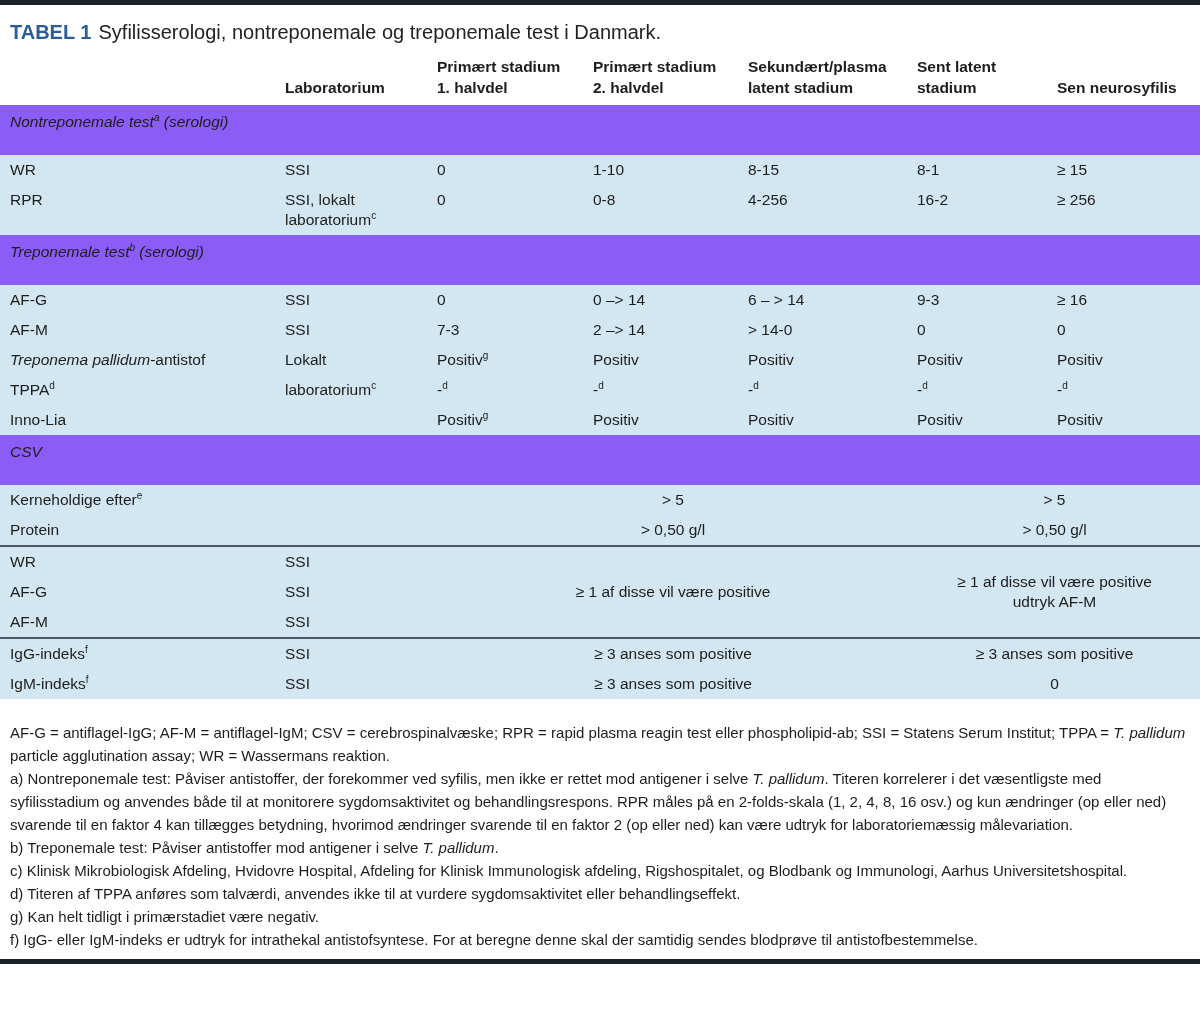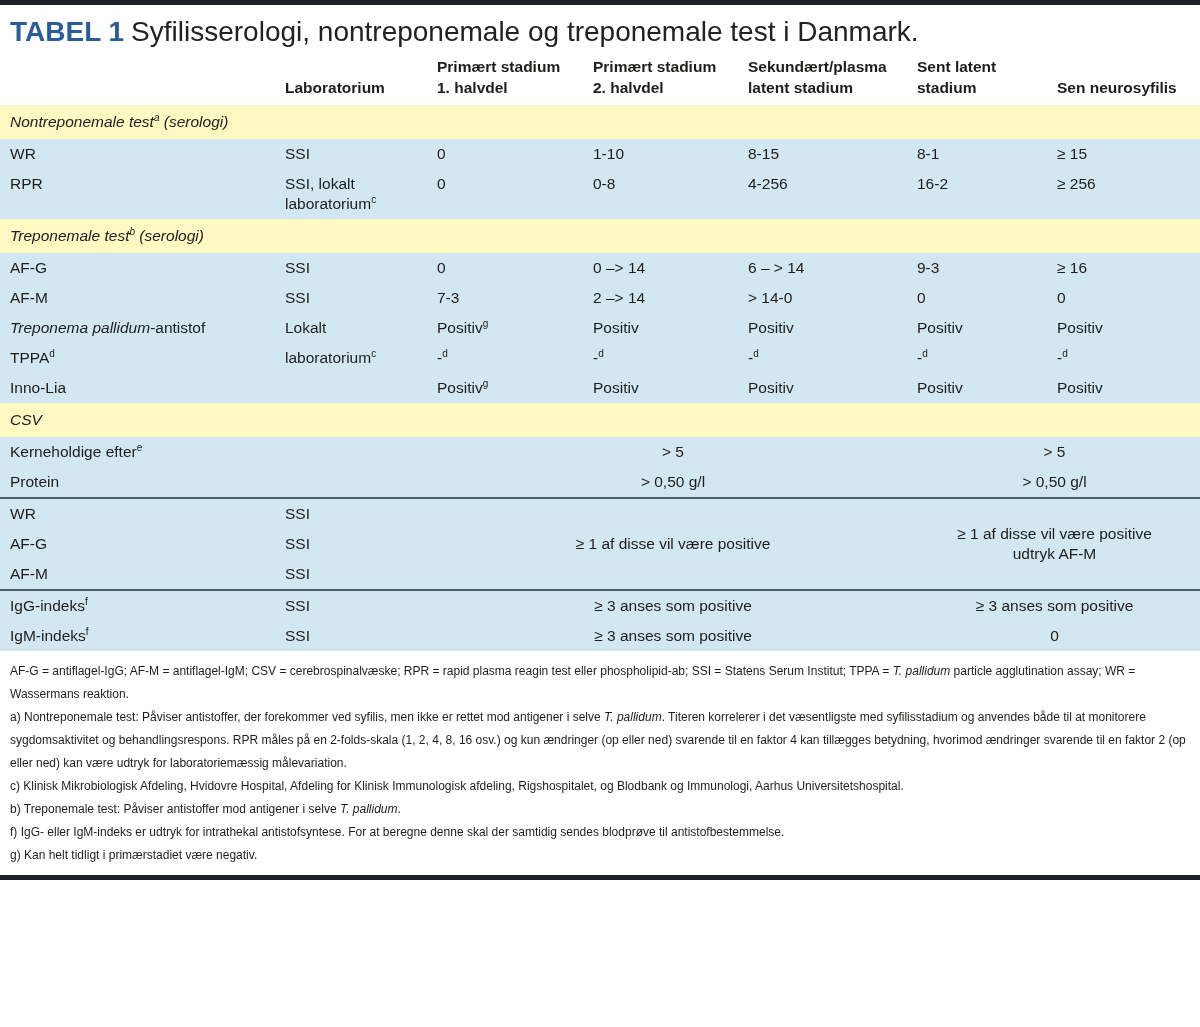--- a/index.html
+++ b/index.html
@@ -3,41 +3,41 @@
 <meta charset="utf-8">
 <style>
   html,body{margin:0;padding:0;}
   body{
     width:1200px;height:1027px;overflow:hidden;background:#ffffff;
     font-family:"Liberation Sans", sans-serif;color:#1d1d1b;
     -webkit-font-smoothing:antialiased;
   }
   .top-rule{height:5px;background:#1b1f26;}
   .bottom-rule{height:5px;background:#1b1f26;margin-top:8px;}
-  .caption{padding:13px 10px 10px 10px;font-size:28px;line-height:28px;color:#222;}
+  .caption{padding:13px 10px 10px 10px;font-size:20px;line-height:28px;color:#222;}
   .caption .cap-label{color:#2b5d9b;font-weight:bold;margin-right:7px;}
   table{width:1200px;border-collapse:collapse;table-layout:fixed;}
   thead th{
     font-size:15.5px;font-weight:bold;text-align:left;vertical-align:bottom;
     padding:0 8px 7px 0;line-height:21px;color:#1d1d1b;
   }
   thead th:first-child{padding-left:10px;}
   tbody td{
     font-size:15.5px;line-height:20px;background:#d3e7f3;
     padding:5px 8px 5px 0;vertical-align:top;
   }
   tbody td:first-child{padding-left:10px;}
   tr.section td{
-    background:#fef9c3;font-style:italic;padding-top:7px;padding-bottom:7px;
+    background:#8b5cf6;font-style:italic;padding-top:7px;padding-bottom:23px;
   }
   tr.divider td{border-top:2px solid #4e5a66;}
   td.center{text-align:center;}
   td.middle{vertical-align:middle;}
   sup{font-size:10px;line-height:0;}
-  .footnotes{padding:9px 10px 0 10px;font-size:12px;line-height:23px;color:#1d1d1b;}
+  .footnotes{padding:22px 10px 0 10px;font-size:15px;line-height:23px;color:#1d1d1b;}
   .fn{margin:0;}
 </style>
 </head>
 <body>
 
 <div class="top-rule"></div>
 
 <div class="caption">
   <span class="cap-label">TABEL 1</span><span>Syfilisserologi, nontreponemale og treponemale test i Danmark.</span><br>
 </div>
@@ -191,19 +191,20 @@
         <td><span>SSI</span></td>
         <td colspan="3" class="center"><span>≥ 3 anses som positive</span></td>
         <td colspan="2" class="center"><span>0</span></td>
       </tr>
     </tbody>
 </table>
 
 <div class="footnotes">
     <div class="fn"><span>AF-G = antiflagel-IgG; AF-M = antiflagel-IgM; CSV = cerebrospinalvæske; RPR = rapid plasma reagin test eller phospholipid-ab; SSI = Statens Serum Institut; TPPA = </span><span style="font-style: italic;">T. pallidum</span><span> particle agglutination assay; WR = Wassermans reaktion.</span></div>
     <div class="fn"><span>a) Nontreponemale test: Påviser antistoffer, der forekommer ved syfilis, men ikke er rettet mod antigener i selve </span><span style="font-style: italic;">T. pallidum</span><span>. Titeren korrelerer i det væsentligste med syfilisstadium og anvendes både til at monitorere sygdomsaktivitet og behandlingsrespons. RPR måles på en 2-folds-skala (1, 2, 4, 8, 16 osv.) og kun ændringer (op eller ned) svarende til en faktor 4 kan tillægges betydning, hvorimod ændringer svarende til en faktor 2 (op eller ned) kan være udtryk for laboratoriemæssig målevariation.</span></div>
+    <div class="fn"><span>b) Treponemale test: Påviser antistoffer mod antigener i selve </span><span style="font-style: italic;">T. pallidum</span><span>.</span></div>
     <div class="fn"><span>c) Klinisk Mikrobiologisk Afdeling, Hvidovre Hospital, Afdeling for Klinisk Immunologisk afdeling, Rigshospitalet, og Blodbank og Immunologi, Aarhus Universitetshospital.</span></div>
-    <div class="fn"><span>b) Treponemale test: Påviser antistoffer mod antigener i selve </span><span style="font-style: italic;">T. pallidum</span><span>.</span></div>
+    <div class="fn"><span>d) Titeren af TPPA anføres som talværdi, anvendes ikke til at vurdere sygdomsaktivitet eller behandlingseffekt.</span></div>
+    <div class="fn"><span>g) Kan helt tidligt i primærstadiet være negativ.</span></div>
     <div class="fn"><span>f) IgG- eller IgM-indeks er udtryk for intrathekal antistofsyntese. For at beregne denne skal der samtidig sendes blodprøve til antistofbestemmelse.</span></div>
-    <div class="fn"><span>g) Kan helt tidligt i primærstadiet være negativ.</span></div>
   </div>
 
 <div class="bottom-rule"></div>
 
 </body></html>

